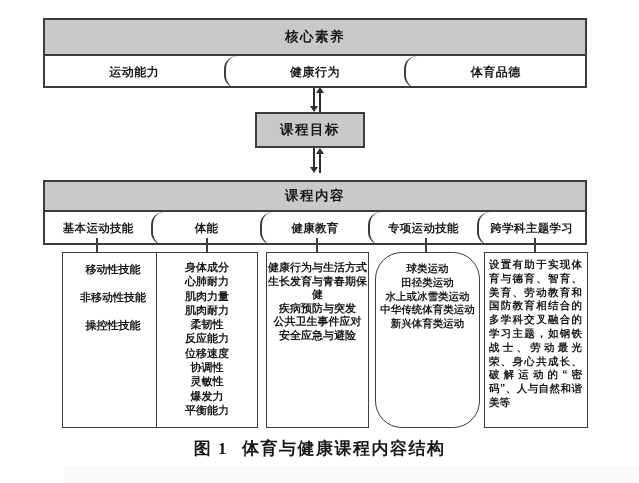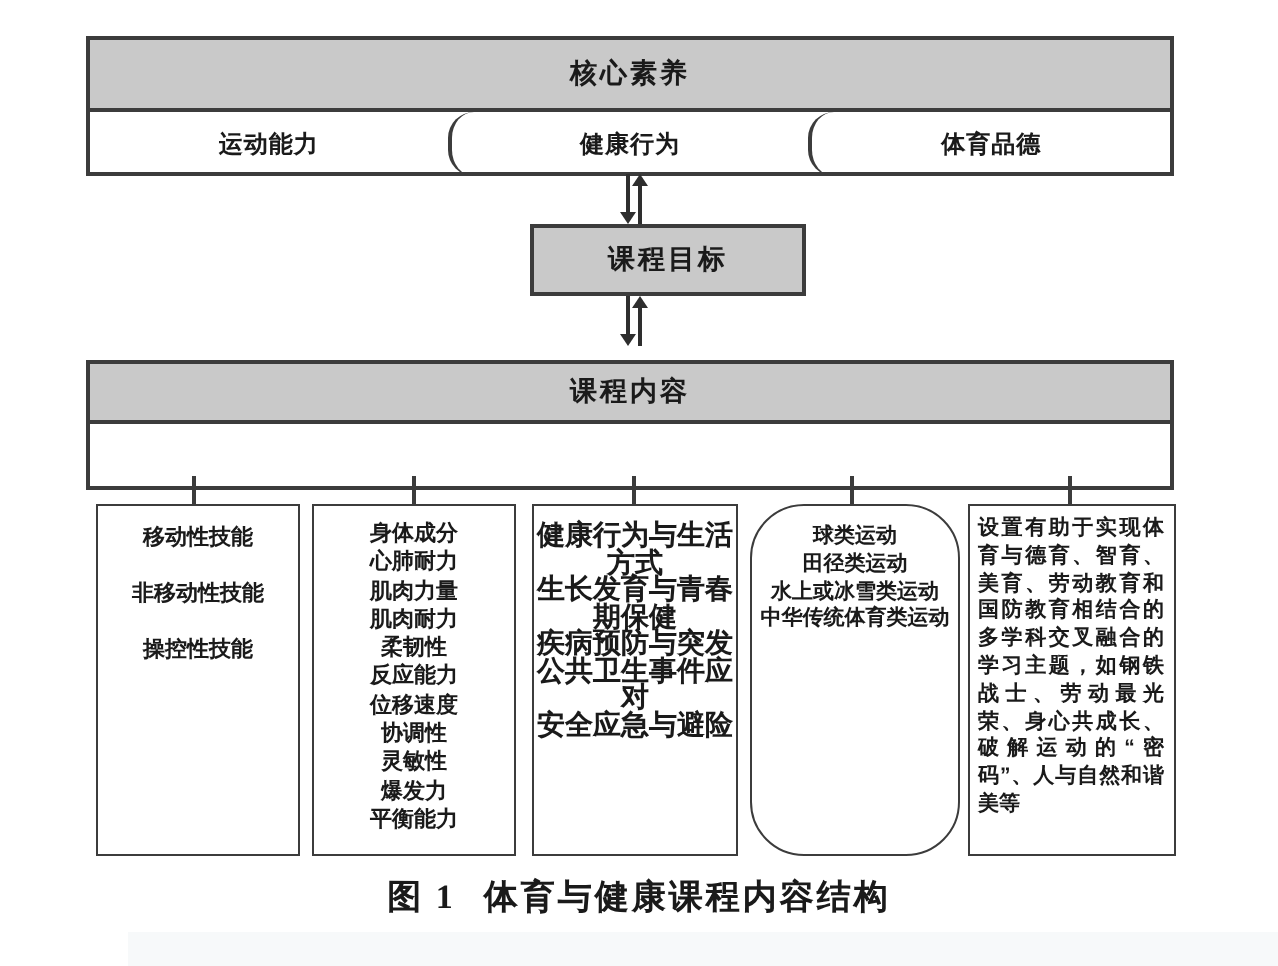--- a/index.html
+++ b/index.html
@@ -20,35 +20,35 @@
   .top-box .hdr { height:34px; border-bottom:2px solid #3c3c3c; }
   .row { display:flex; width:100%; }
   .row .cell {
     flex:1; display:flex; align-items:center; justify-content:center;
     font-weight:bold; letter-spacing:0.5px;border-radius:13px;
   }
   .top-box .row { height:32px; }
   .top-box .cell { font-size:12px; }
   .row .cell + .cell { border-left:2px solid #3c3c3c; }
   
-  .goal-box { left:265px; top:112px; width:138px; height:36px;font-family:Liberation Serif, serif; }
+  .goal-box { left:255px; top:112px; width:110px; height:36px;font-family:Liberation Serif, serif; }
   
   .content-box { left:43px; top:180px; width:544px; height:65px; }
   .content-box .hdr { height:28px; border-bottom:2px solid #3c3c3c; }
   .content-box .row { height:33px; }
   .content-box .cell { font-size:11.5px; letter-spacing:0.3px; }
   
   .conn { width:2px; height:14px; top:238px; background:#3c3c3c; }
   
   .detail { top:252px; height:176px; font-weight:bold; text-align:center; }
-  .d1 { left:48px;  width:102px; font-size:11px;  padding-top:9px; }
+  .d1 { left:62px;  width:102px; font-size:11px;  padding-top:9px; }
   .d1 .line { line-height:14px; margin-bottom:14px; }
   .d2 { left:156px; width:102px; font-size:11px;  padding-top:7px; }
   .d2 .line { line-height:14.3px; }
-  .d3 { left:266px; width:103px; font-size:14px; padding-top:8px; }
+  .d3 { left:266px; width:103px; font-size:11px; padding-top:8px; }
   .d3 .line { line-height:13.5px; }
   .d4 { left:375px; width:105px; font-size:10.5px; padding-top:9px;border-radius:27px; }
   .d4 .line { line-height:13.8px; }
   .d5 { left:484px; width:104px; font-size:10.5px; padding:5px 5px 0 4px;
         text-align:justify; text-justify:inter-character; }
   .d5 p { margin:0; line-height:13.8px; }
   
   .caption {
     left:0; top:437px; width:639px; text-align:center;
     font-family:"Liberation Serif", serif; font-weight:bold;
@@ -83,20 +83,27 @@
 
   <svg class="abs" style="left:304px; top:148px;" width="26" height="25" viewBox="0 0 26 25">
     <line x1="10" y1="0" x2="10" y2="20" stroke="#2e2e2e" stroke-width="2"></line>
     <polygon points="6,19 14,19 10,25" fill="#2e2e2e"></polygon>
     <line x1="16" y1="25" x2="16" y2="5" stroke="#2e2e2e" stroke-width="2"></line>
     <polygon points="12,6 20,6 16,0" fill="#2e2e2e"></polygon>
   </svg>
 
   <div class="abs box content-box">
     <div class="hdr gray">课程内容</div>
+    <div class="row">
+      <div class="cell">基本运动技能</div>
+      <div class="cell">体能</div>
+      <div class="cell">健康教育</div>
+      <div class="cell">专项运动技能</div>
+      <div class="cell">跨学科主题学习</div>
+    </div>
   </div>
 
   <div class="abs conn" style="left:96px;"></div>
   <div class="abs conn" style="left:206px;"></div>
   <div class="abs conn" style="left:316px;"></div>
   <div class="abs conn" style="left:425px;"></div>
   <div class="abs conn" style="left:534px;"></div>
 
   <div class="abs box thin detail d1">
       <div class="line">移动性技能</div>
@@ -124,20 +131,21 @@
       <div class="line">疾病预防与突发</div>
       <div class="line">公共卫生事件应对</div>
       <div class="line">安全应急与避险</div>
     </div>
 
   <div class="abs box thin detail d4">
       <div class="line">球类运动</div>
       <div class="line">田径类运动</div>
       <div class="line">水上或冰雪类运动</div>
       <div class="line">中华传统体育类运动</div>
+      <div class="line">新兴体育类运动</div>
     </div>
 
   <div class="abs box thin detail d5">
     <p>设置有助于实现体育与德育、智育、美育、劳动教育和国防教育相结合的多学科交叉融合的学习主题，如钢铁战士、劳动最光荣、身心共成长、破解运动的“密码”、人与自然和谐美等</p>
   </div>
 
   <div class="abs caption">
     <span class="fig-label">图 1</span><span>体育与健康课程内容结构</span>
   </div>
 

